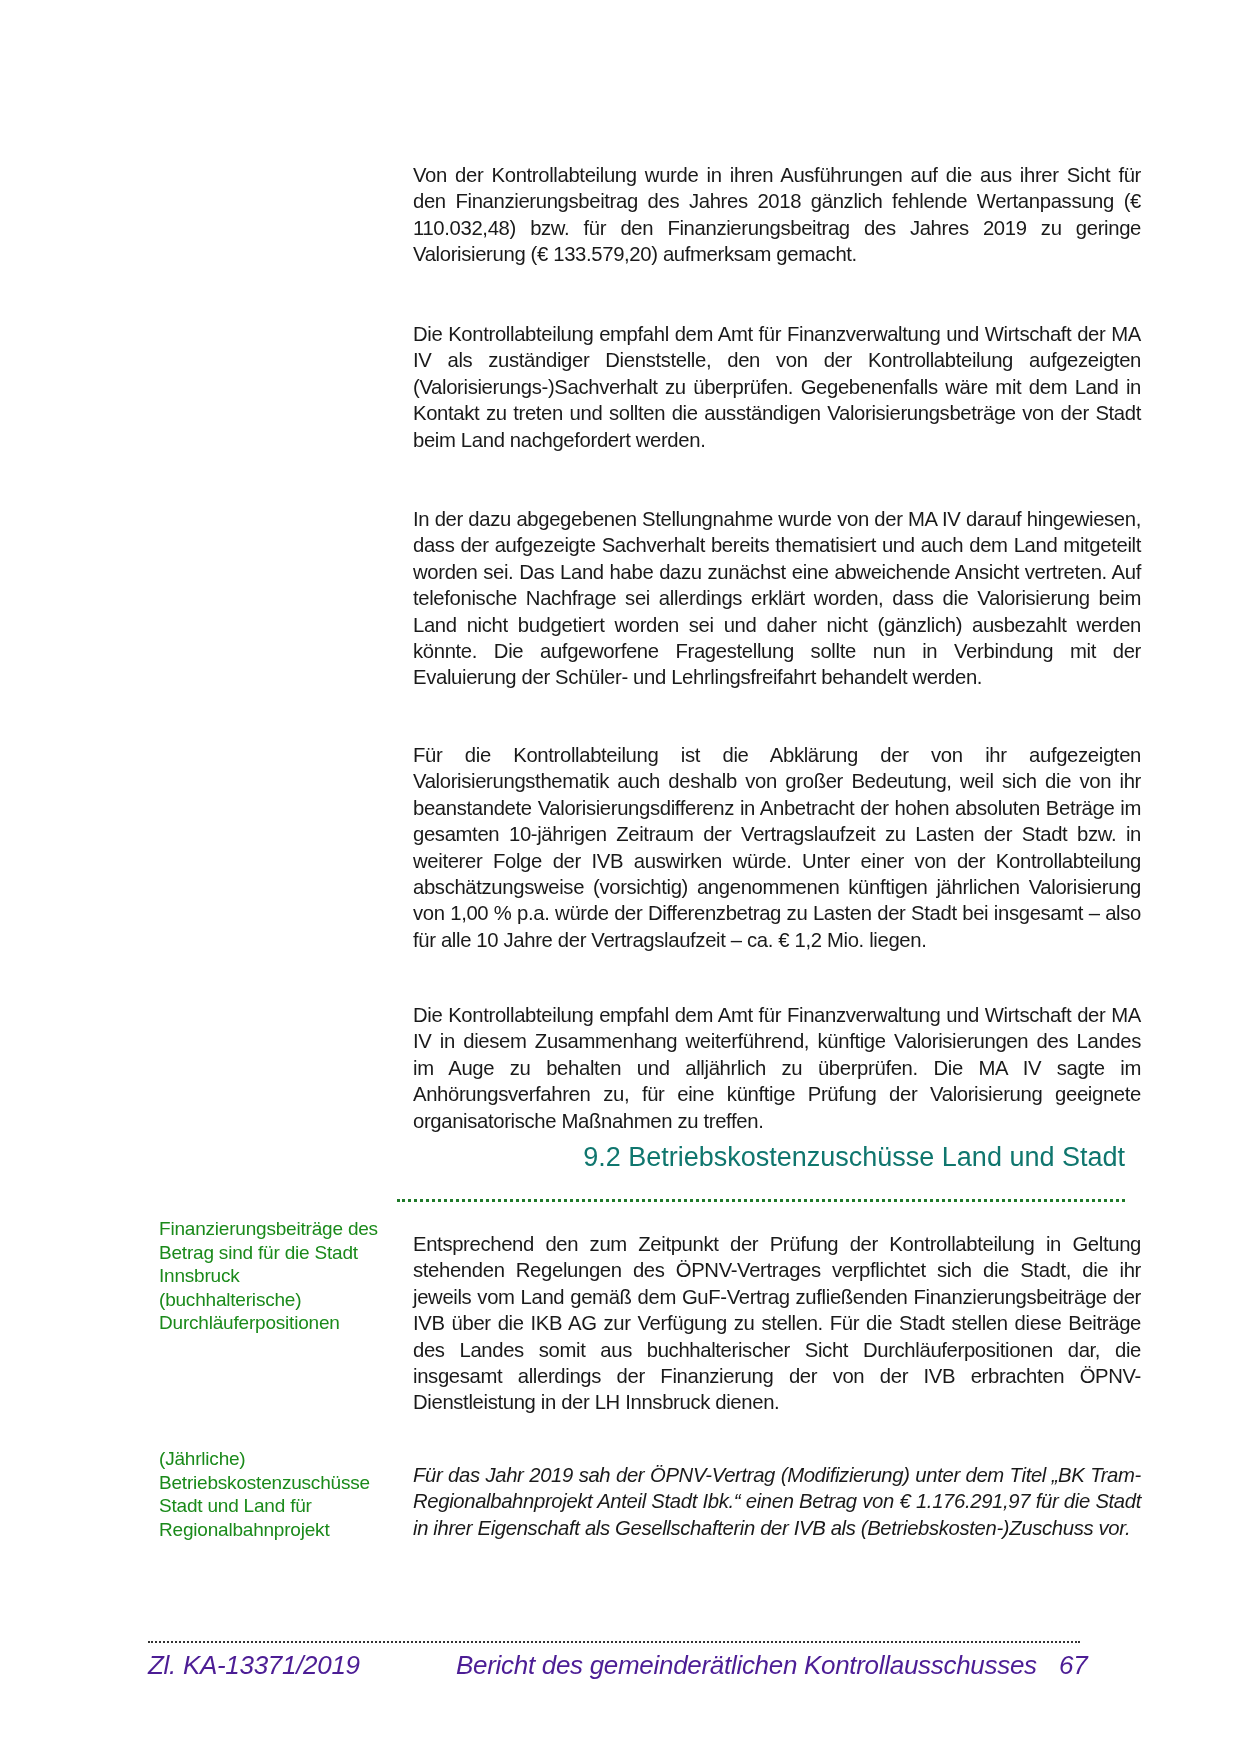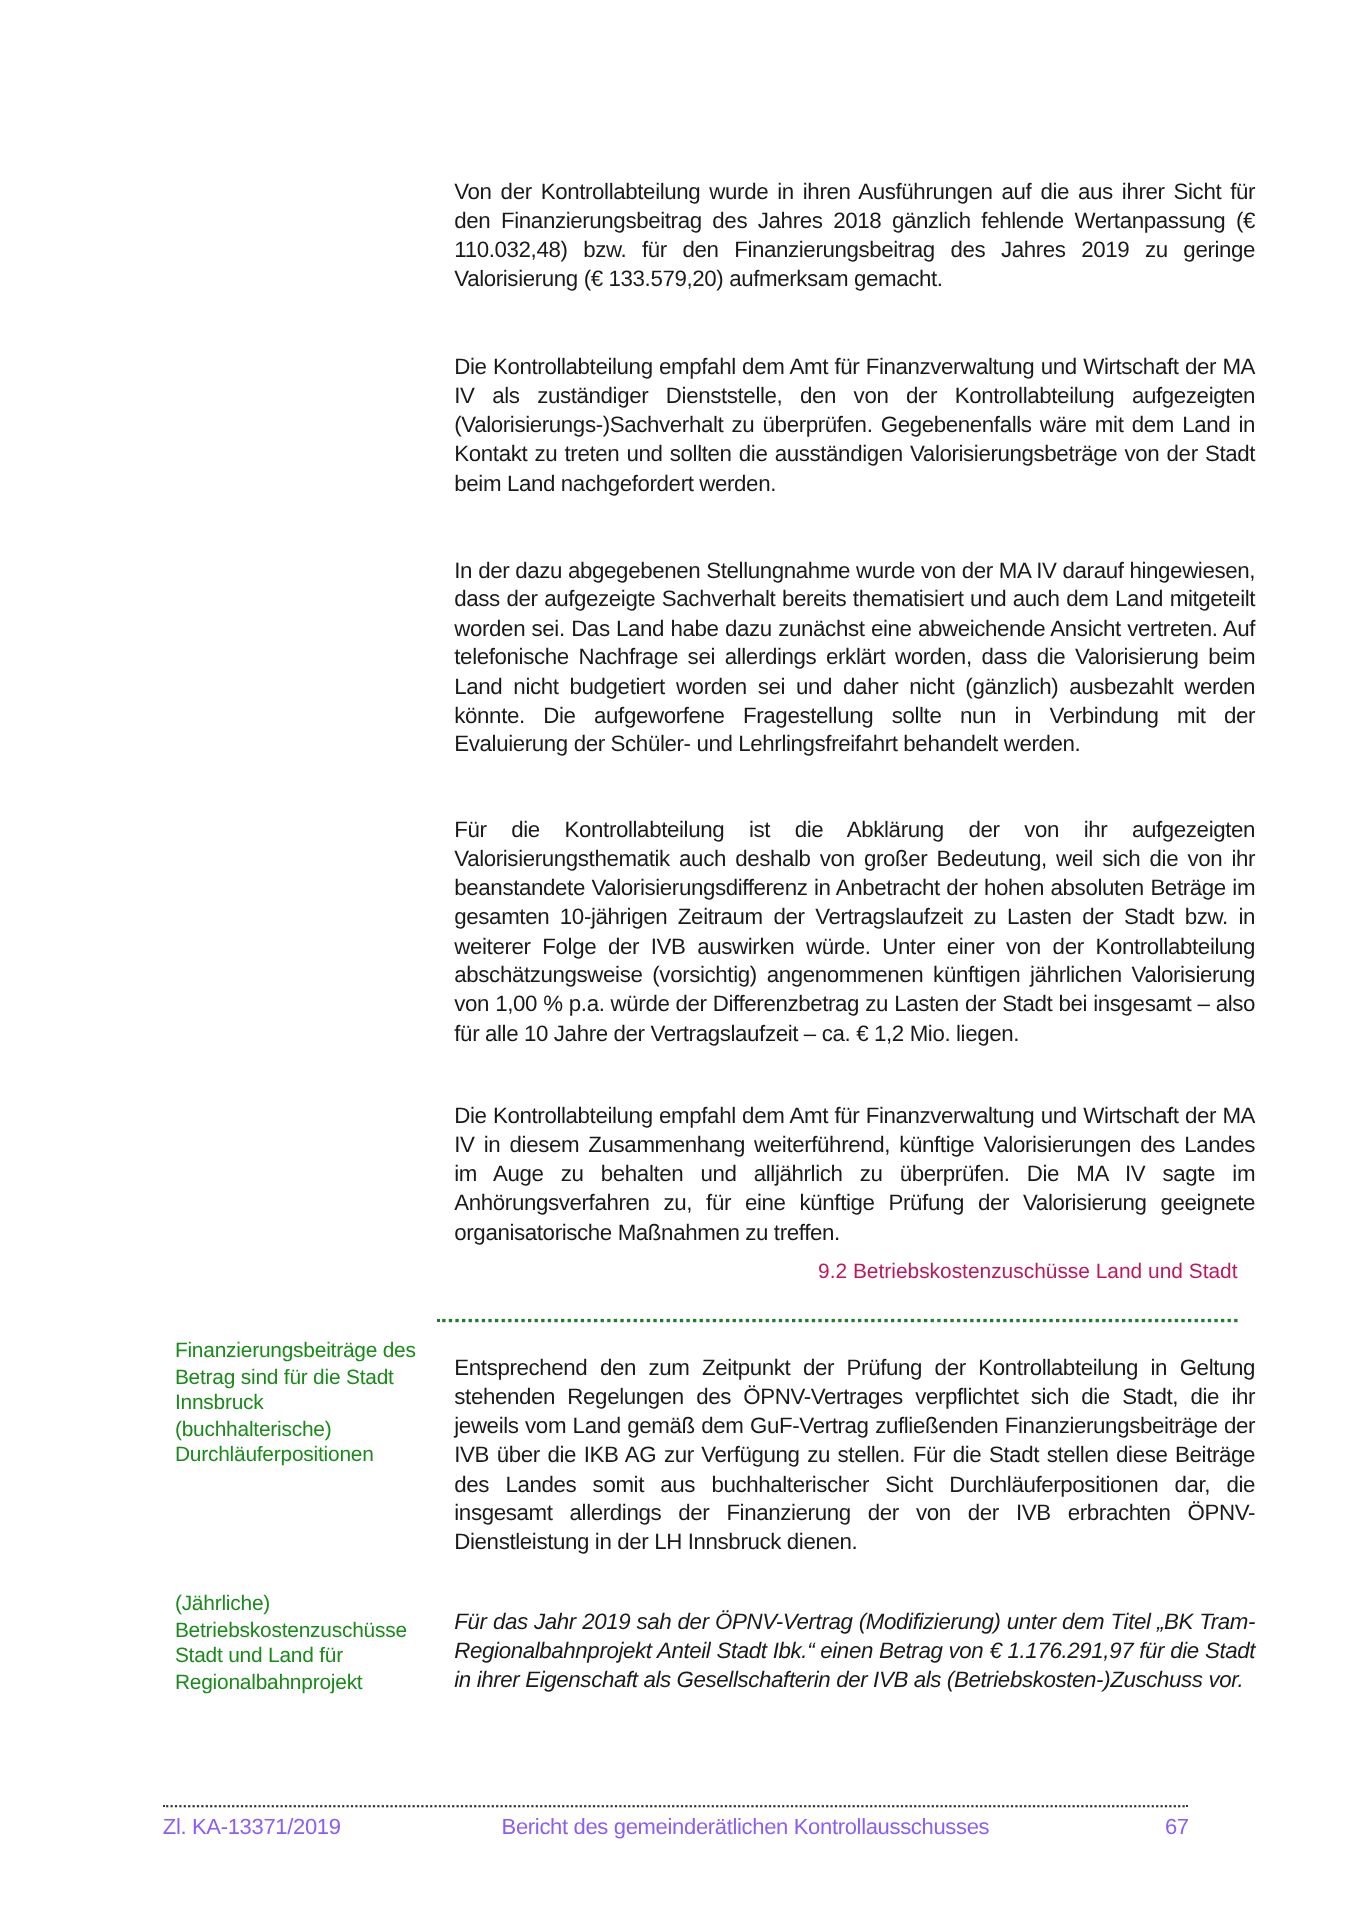--- a/index.html
+++ b/index.html
@@ -3,27 +3,27 @@
   <meta charset="utf-8">
   <style>
     html, body { margin: 0; padding: 0; background: #ffffff; }
     body { width: 1241px; height: 1754px; position: relative; overflow: hidden;
            font-family: "Liberation Sans", sans-serif; color: #1a1a1a; }
     .main-col { position: absolute; left: 397px; width: 728px; font-size: 20.3px; line-height: 26.4px;
                 text-align: justify; font-stretch: condensed; letter-spacing: -0.35px; }
     .para { margin: 16px; }
     .side { position: absolute; left: 159px; width: 220px; color: #1a8a1a; font-size: 19px; line-height: 23.6px;
             letter-spacing: -0.2px; }
-    .heading { position: absolute; right: 116px; top: 1144px; text-align: right; color: #be185d;
-               font-size: 19px; line-height: 26.5px; }
+    .heading { position: absolute; right: 116px; top: 1144px; text-align: right; color: #0f766e;
+               font-size: 27px; line-height: 26.5px; }
     .heading-rule { position: absolute; left: 397px; width: 728px; top: 1199px; height: 0;
                     border-top: 3px dotted #1f7a2a; }
     .footer-rule { position: absolute; left: 148px; width: 932px; top: 1641px; height: 0;
                    border-top: 2px dotted #333333; }
-    .footer { position: absolute; top: 1650px; font-size: 20px; color: #8b5cf6; letter-spacing: -0.3px; }
+    .footer { position: absolute; top: 1650px; font-size: 26px; color: #4c1d95; letter-spacing: -0.3px; font-style: italic; }
     .footer-left { left: 148px; }
     .footer-center { left: 440px; margin-left: 16px; }
     .footer-right { left: 1059px; }
   </style>
 </head>
 <body>
 
 <p class="para main-col" style="top:146px;">Von der Kontrollabteilung wurde in ihren Ausführungen auf die aus ihrer Sicht für den Finanzierungsbeitrag des Jahres 2018 gänzlich fehlende Wertanpassung (€ 110.032,48) bzw. für den Finanzierungsbeitrag des Jahres 2019 zu geringe Valorisierung (€ 133.579,20) aufmerksam gemacht.</p>
 <p class="para main-col" style="top:305px;">Die Kontrollabteilung empfahl dem Amt für Finanzverwaltung und Wirtschaft der MA IV als zuständiger Dienststelle, den von der Kontrollabteilung aufgezeigten (Valorisierungs-)Sachverhalt zu überprüfen. Gegebenenfalls wäre mit dem Land in Kontakt zu treten und sollten die ausständigen Valorisierungsbeträge von der Stadt beim Land nachgefordert werden.</p>
 <p class="para main-col" style="top:490px;">In der dazu abgegebenen Stellungnahme wurde von der MA IV darauf hingewiesen, dass der aufgezeigte Sachverhalt bereits thematisiert und auch dem Land mitgeteilt worden sei. Das Land habe dazu zunächst eine abweichende Ansicht vertreten. Auf telefonische Nachfrage sei allerdings erklärt worden, dass die Valorisierung beim Land nicht budgetiert worden sei und daher nicht (gänzlich) ausbezahlt werden könnte. Die aufgeworfene Fragestellung sollte nun in Verbindung mit der Evaluierung der Schüler- und Lehrlingsfreifahrt behandelt werden.</p>

